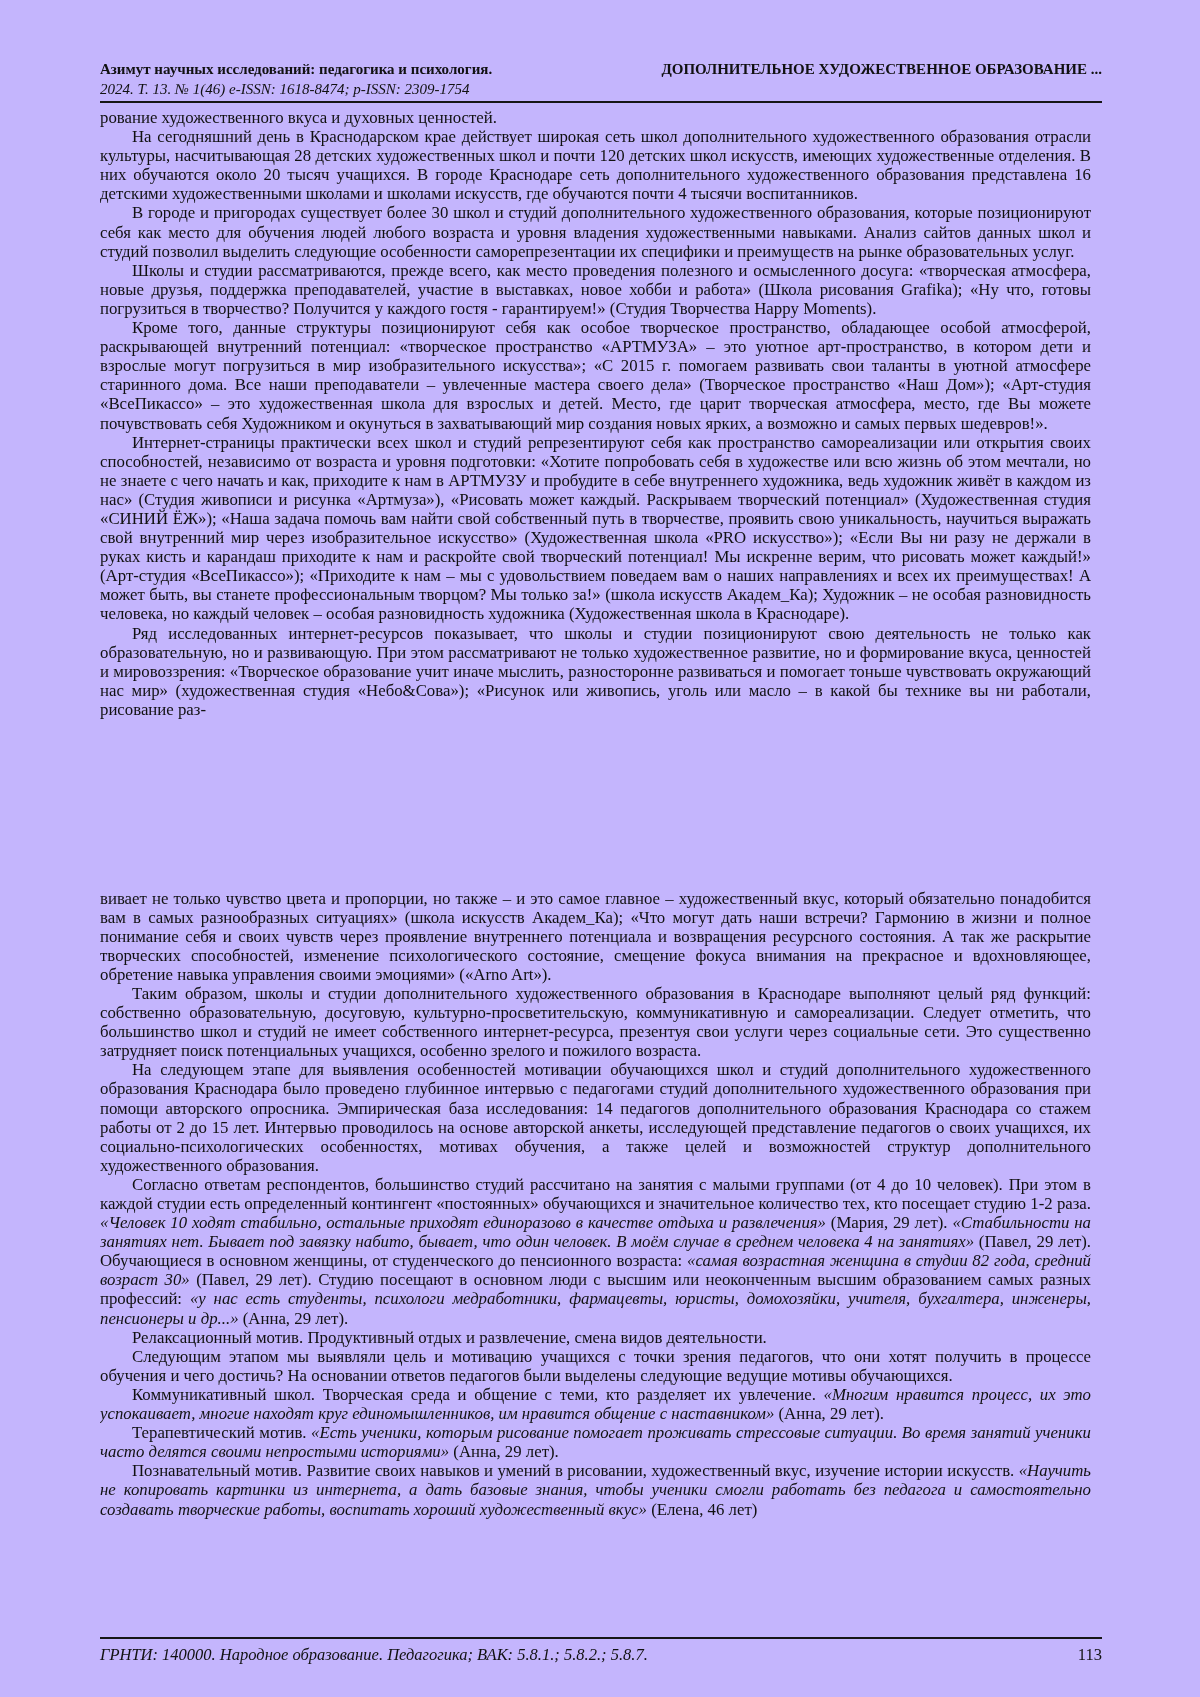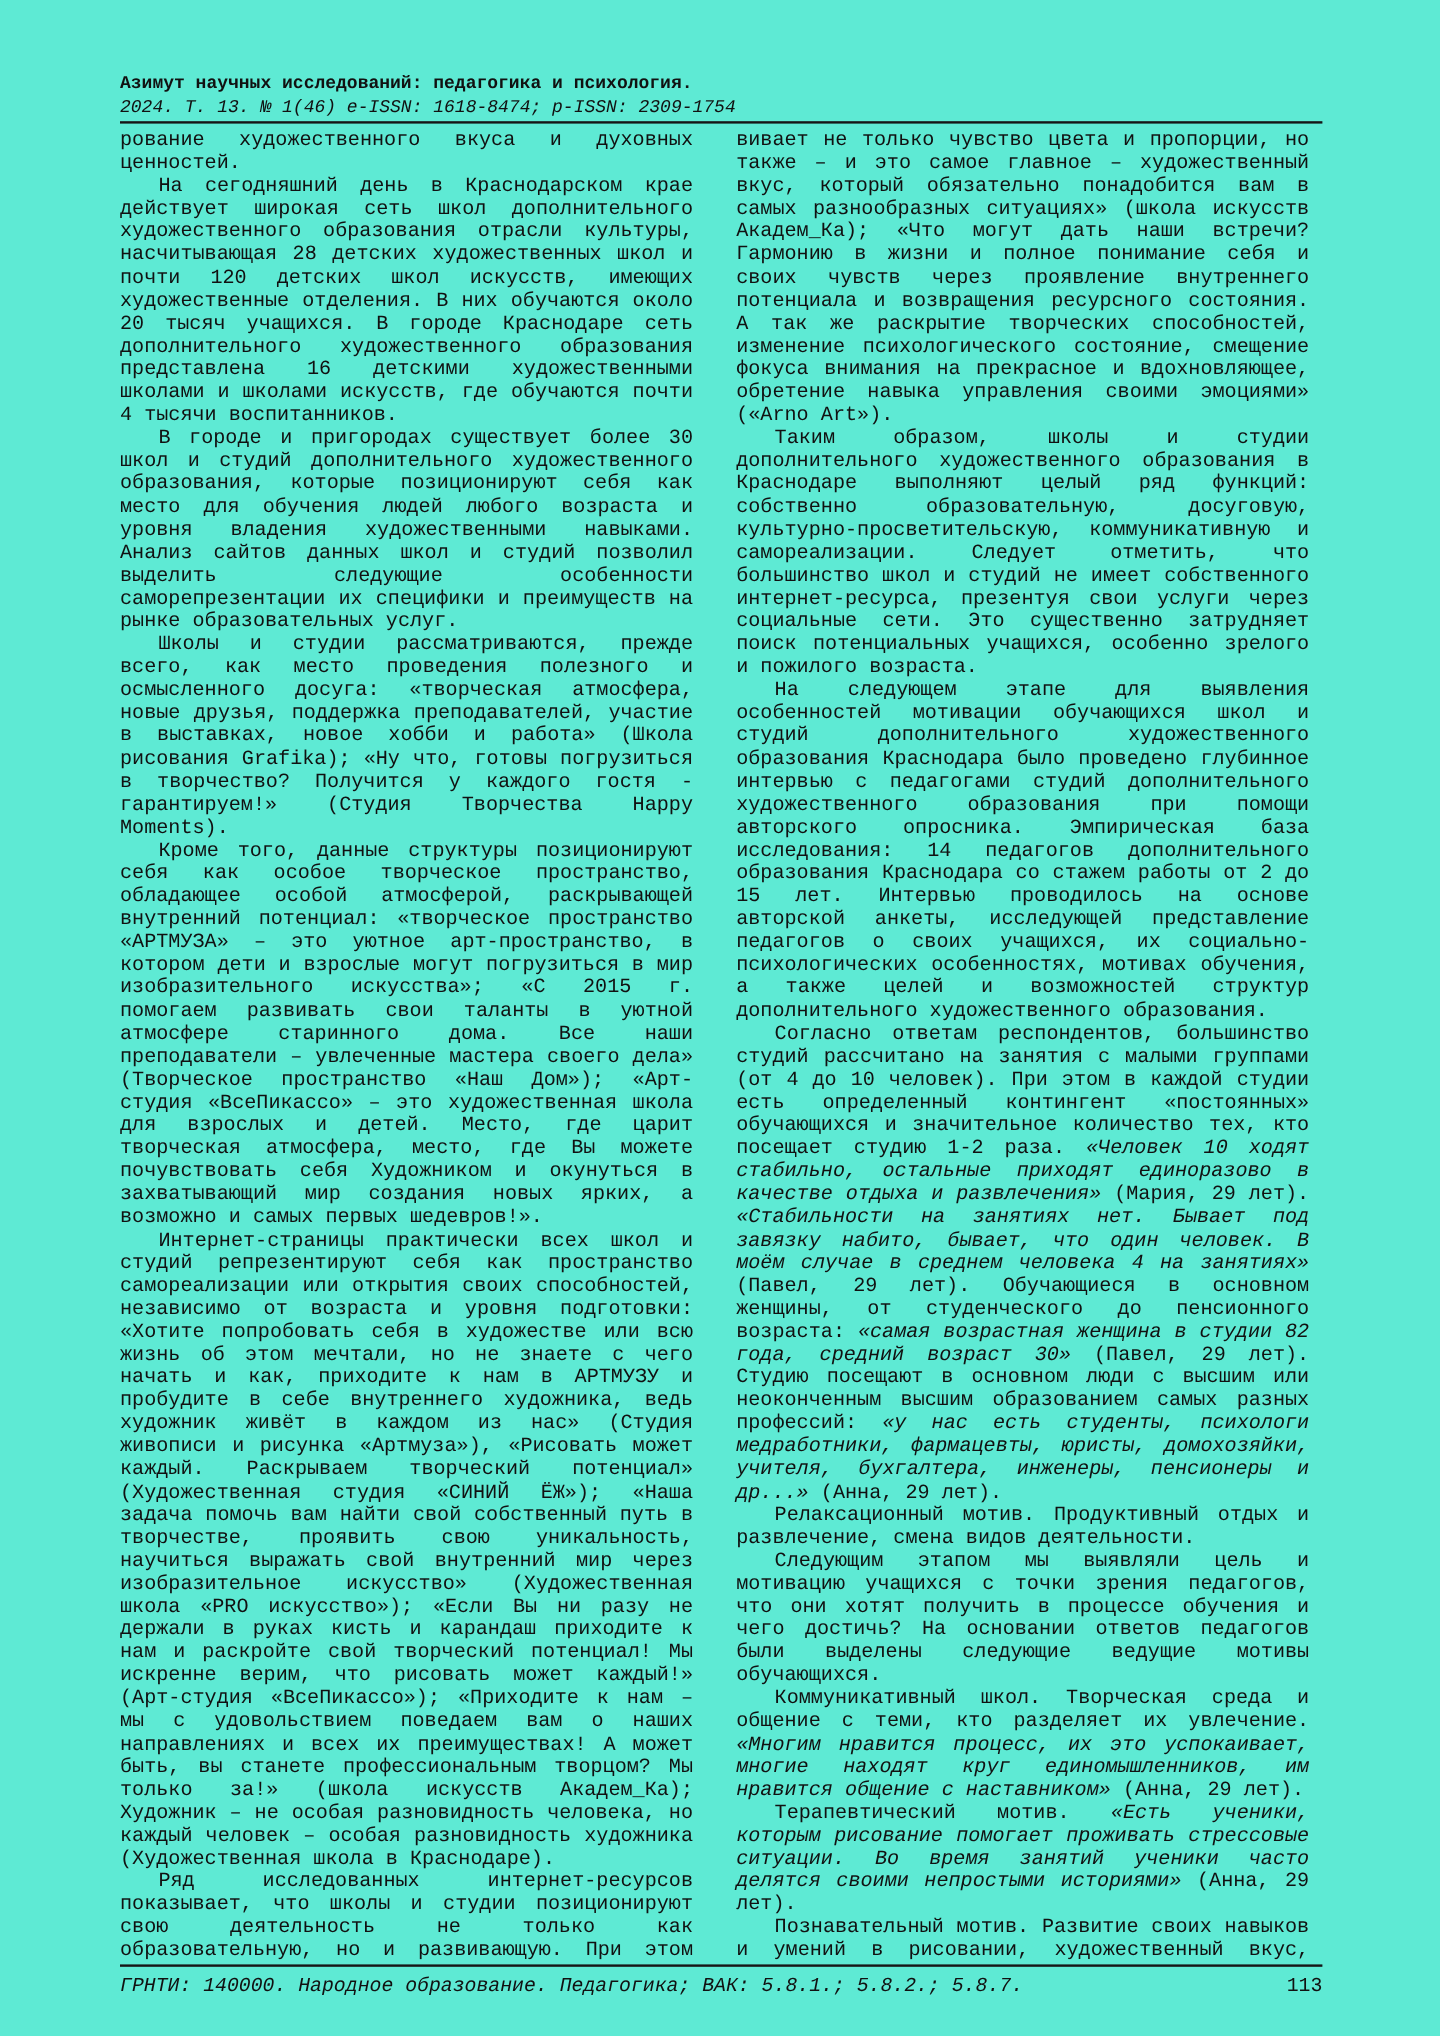--- a/index.html
+++ b/index.html
@@ -3,41 +3,41 @@
 <meta charset="utf-8">
 <style>
   html, body { margin: 0; padding: 0; }
   body {
     width: 1200px; height: 1697px;
     background: #ffffff;
     color: #111111;
     font-family: "Liberation Serif", serif;
     position: relative;
   }
-  .page { position: absolute; inset: 0; background: #5eead4; font-family: Liberation Mono, monospace; }
+  .page { position: absolute; inset: 0; background: #c4b5fd; }
 
   .header {
     position: absolute; top: 60px; left: 100px; right: 98px;
     display: flex; justify-content: space-between; align-items: flex-start;
     font-size: 15px; line-height: 1.3;
   }
   .header-left { text-align: left; }
   .header-right { text-align: right; }
   .journal-title { font-weight: bold; }
   .issue-line { font-style: italic; }
   .article-title { font-weight: bold; }
 
   .rule { position: absolute; left: 100px; right: 98px; border-top: 2px solid #161616; }
   .rule-top { top: 101px; }
   .rule-bottom { top: 1637px; }
 
   .columns {
     position: absolute; top: 108px; left: 100px; right: 109px;
     height: 1525px; overflow: hidden;
-    display: flex; gap: 36px;
+    display: flex; gap: 36px; flex-direction: column;
   }
   .column {
     flex: 1 1 0; min-width: 0;
     text-align: justify;
     font-size: 16.8px; line-height: 19.1px;
   }
   .para { margin: 0; text-indent: 32px; }
   .para.no-indent { text-indent: 0; }
   .it { font-style: italic; }
 
@@ -52,20 +52,21 @@
 <body>
 
 <div class="page">
 
   <header class="header">
     <div class="header-left">
       <div class="journal-title">Азимут научных исследований: педагогика и психология.</div>
       <div class="issue-line">2024. Т. 13. № 1(46) e-ISSN: 1618-8474; p-ISSN: 2309-1754</div>
     </div>
     <div class="header-right">
+      <div class="article-title">ДОПОЛНИТЕЛЬНОЕ ХУДОЖЕСТВЕННОЕ ОБРАЗОВАНИЕ ...</div>
     </div>
   </header>
 
   <div class="rule rule-top"></div>
 
   <main class="columns">
     <section class="column">
         <p class="para no-indent"><span>рование художественного вкуса и духовных ценностей.</span></p>
         <p class="para"><span>На сегодняшний день в Краснодарском крае действует широкая сеть школ дополнительного художественного образования отрасли культуры, насчитывающая 28 детских художественных школ и почти 120 детских школ искусств, имеющих художественные отделения. В них обучаются около 20 тысяч учащихся. В городе Краснодаре сеть дополнительного художественного образования представлена 16 детскими художественными школами и школами искусств, где обучаются почти 4 тысячи воспитанников.</span></p>
         <p class="para"><span>В городе и пригородах существует более 30 школ и студий дополнительного художественного образования, которые позиционируют себя как место для обучения людей любого возраста и уровня владения художественными навыками. Анализ сайтов данных школ и студий позволил выделить следующие особенности саморепрезентации их специфики и преимуществ на рынке образовательных услуг.</span></p>

